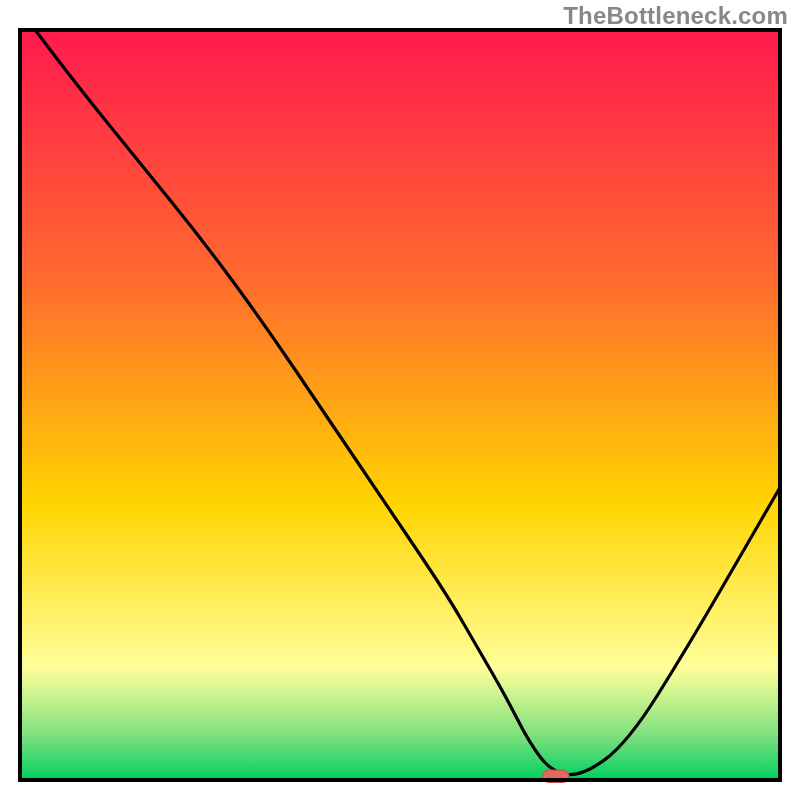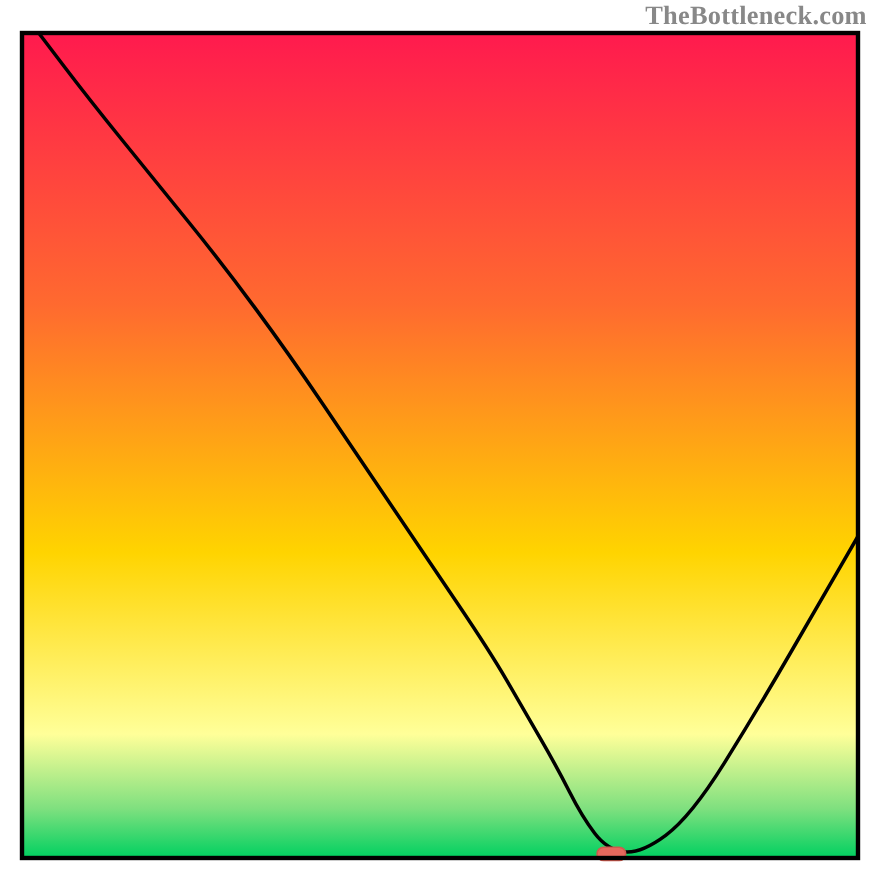--- a/index.html
+++ b/index.html
@@ -17,21 +17,20 @@
     height: 800px;
   }
   .watermark {
     position: absolute;
     top: 2px;
     right: 12px;
     font-size: 24px;
     font-weight: bold;
     color: #888888;
     letter-spacing: 0.2px;
-    font-family: Liberation Serif, serif;
   }
   svg {
     position: absolute;
     inset: 0;
   }
 </style>
 </head>
 <body>
 
 <div class="stage">

